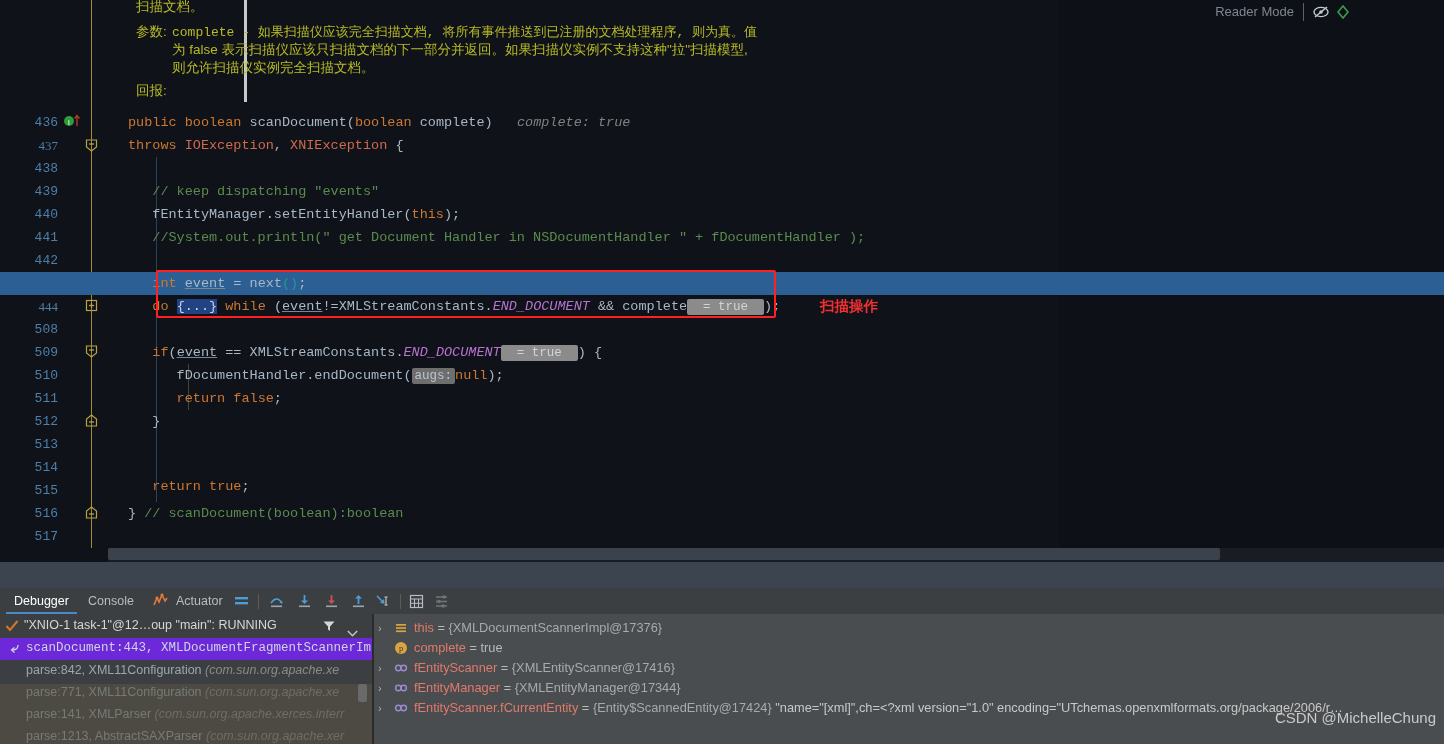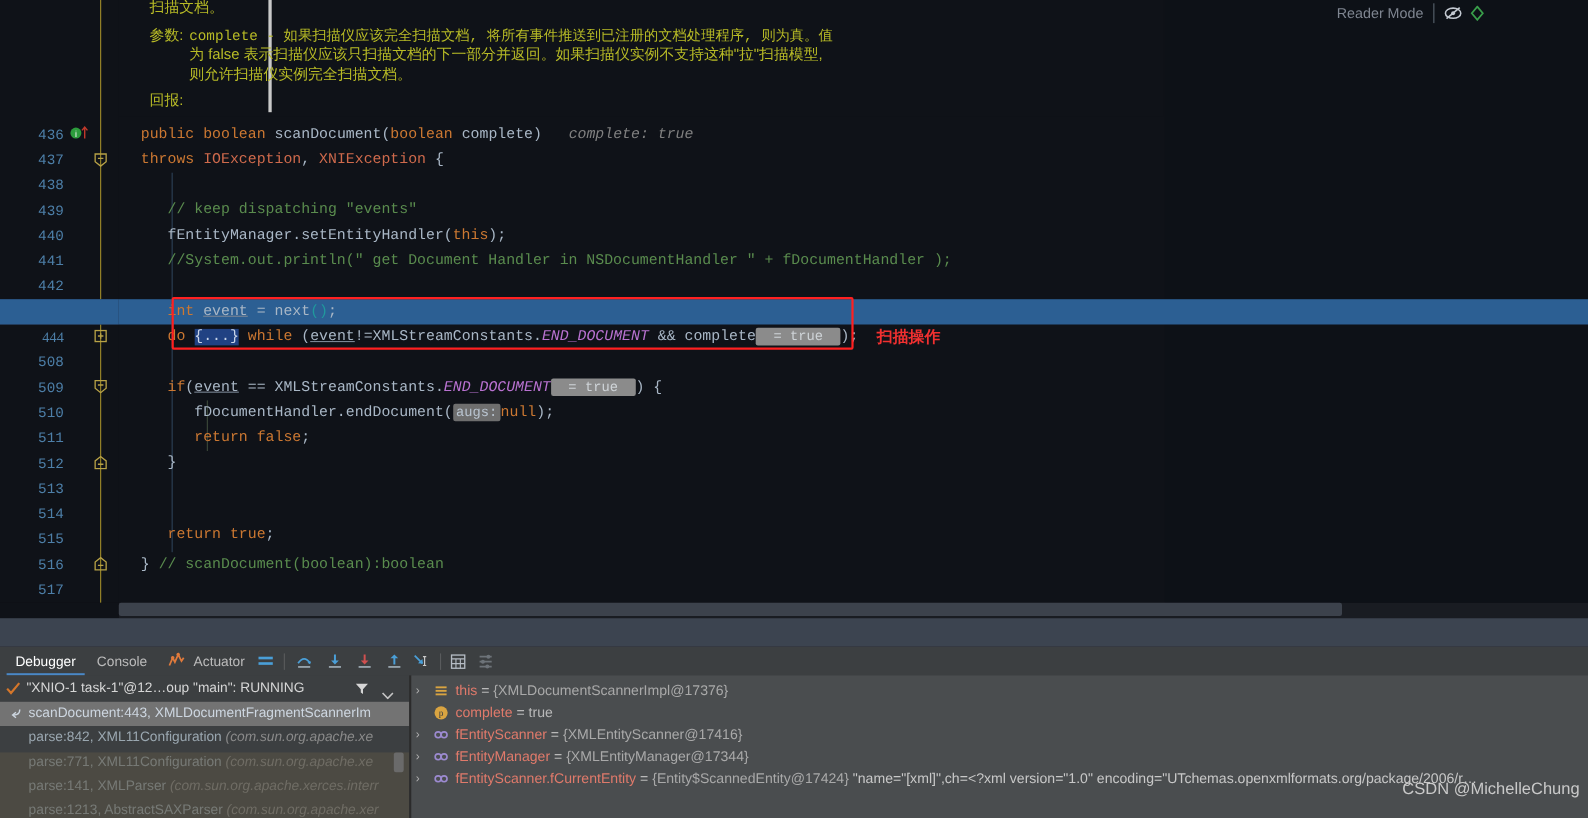--- a/index.html
+++ b/index.html
@@ -111,21 +111,21 @@
   }
 
   
   .red-box {
     position: absolute; left: 156px; top: 270px;
     width: 620px; height: 48px;
     border: 2px solid #ff2020; border-radius: 2px;
     pointer-events: none;
   }
   .red-label {
-    position: absolute; left: 797px; top: 297px;
+    position: absolute; left: 820px; top: 297px;
     color: #f23030; font-size: 14.5px; font-weight: bold;
     font-family: "Liberation Sans", sans-serif;
   }
 
   
   .reader-mode {
     position: absolute; right: 58px; top: 4px;
     color: #7f8691; font-size: 13px;
   }
   .rm-sep { position: absolute; right: 48px; top: 3px; width: 1px; height: 18px; background: #5a6470; }
@@ -182,21 +182,21 @@
     color: #d6d6d6; font-size: 12.5px; white-space: nowrap;
   }
   .check-icon { position: absolute; left: 5px; top: 5px; width: 14px; height: 14px; }
   .filter-icon { position: absolute; left: 322px; top: 5px; width: 14px; height: 14px; }
   .chev-icon { position: absolute; left: 347px; top: 9px; width: 11px; height: 7px; }
 
   .frame-row {
     position: absolute; left: 0; width: 372px; height: 22px;
     font-size: 12.5px; white-space: nowrap; overflow: hidden;
   }
-  .frame-row.sel { background: #737373; }
+  .frame-row.sel { background: #6d28d9; font-family: Liberation Mono, monospace; }
   .frame-row .fr-text { position: absolute; left: 26px; top: 3px; color: #9aa7b0; }
   .frame-row.sel .fr-text { color: #cdd6e0; left: 26px; }
   .frame-row .fr-pkg { color: #8a8a8a; font-style: italic; }
   .ret-icon { position: absolute; left: 8px; top: 4px; width: 13px; height: 13px; }
 
   .frames-overlay {
     position: absolute; left: 0; top: 70px; width: 372px; height: 86px;
     background: rgba(90,84,70,0.55);
     pointer-events: none;
   }
@@ -268,21 +268,21 @@
       </svg>
     </div>
 
     <div class="gutter">
       <div class="gutter-fold-line"></div>
     </div>
 
     <div class="active-gutter" style="top:272px;"></div>
 
     <div class="lineno" style="top:111px;">436</div>
-    <div class="lineno" style="top:134px;">437</div>
+    <div class="lineno" style="top:134px;font-family:Liberation Serif, serif;">437</div>
     <div class="lineno" style="top:157px;padding-left:28px;">438</div>
     <div class="lineno" style="top:180px;">439</div>
     <div class="lineno" style="top:203px;">440</div>
     <div class="lineno" style="top:226px;">441</div>
     <div class="lineno" style="top:249px;">442</div>
     <div class="lineno active" style="top:272px;">443</div>
     <div class="lineno" style="top:295px;font-family:Liberation Serif, serif;">444</div>
     <div class="lineno" style="top:318px;">508</div>
     <div class="lineno" style="top:341px;">509</div>
     <div class="lineno" style="top:364px;">510</div>

